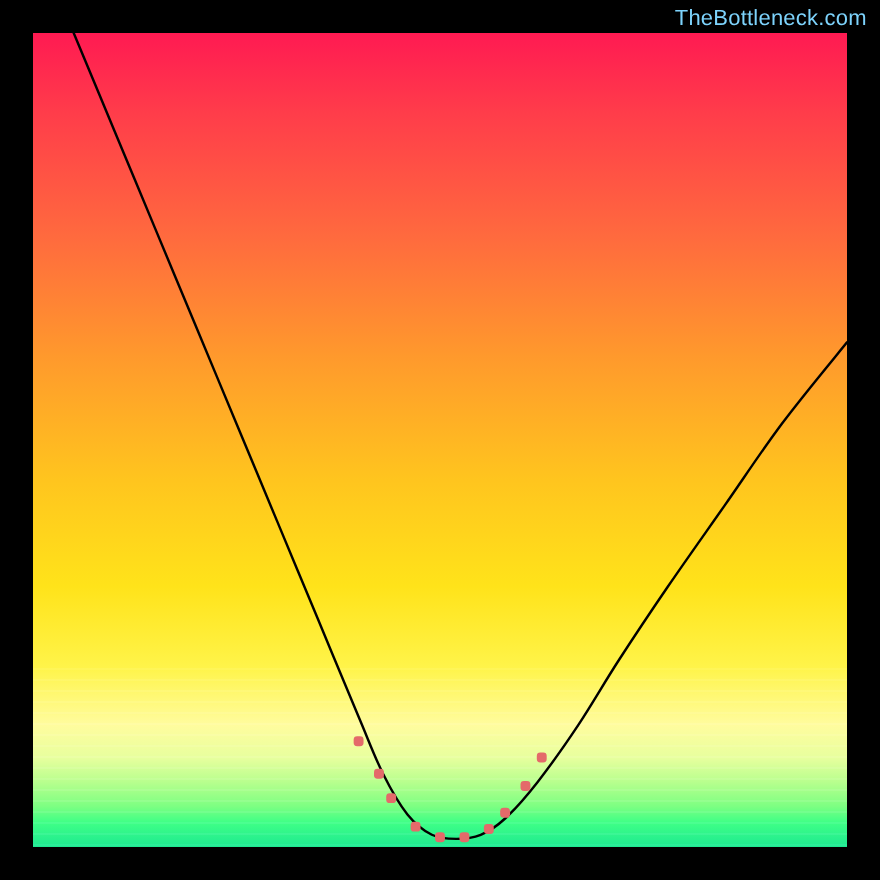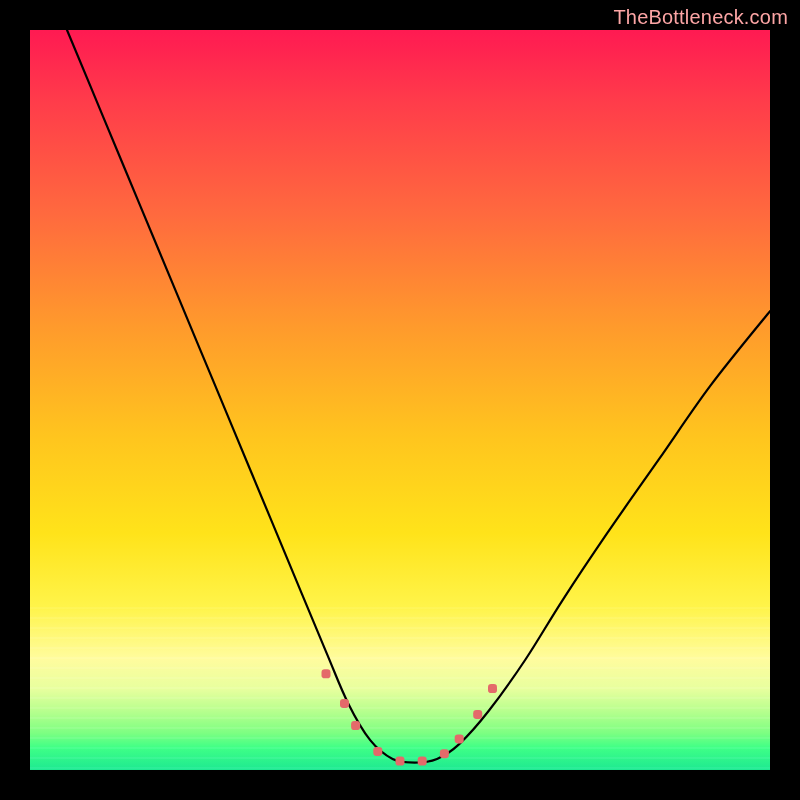--- a/index.html
+++ b/index.html
@@ -53,21 +53,21 @@
         rgba(255,255,255,0.0) 2px,
         rgba(255,255,255,0.0) 10px
       );
     mix-blend-mode: soft-light;
     opacity: 0.7;
   }
   .watermark {
     position: absolute;
     top: 6px;
     right: 12px;
-    color: #fca5a5;
+    color: #7dd3fc;
     font-size: 20px;
     font-weight: 500;
     letter-spacing: 0.2px;
   }
   svg.curve {
     position: absolute;
     top: 0; left: 0;
     width: 740px; height: 740px;
   }
 </style>

